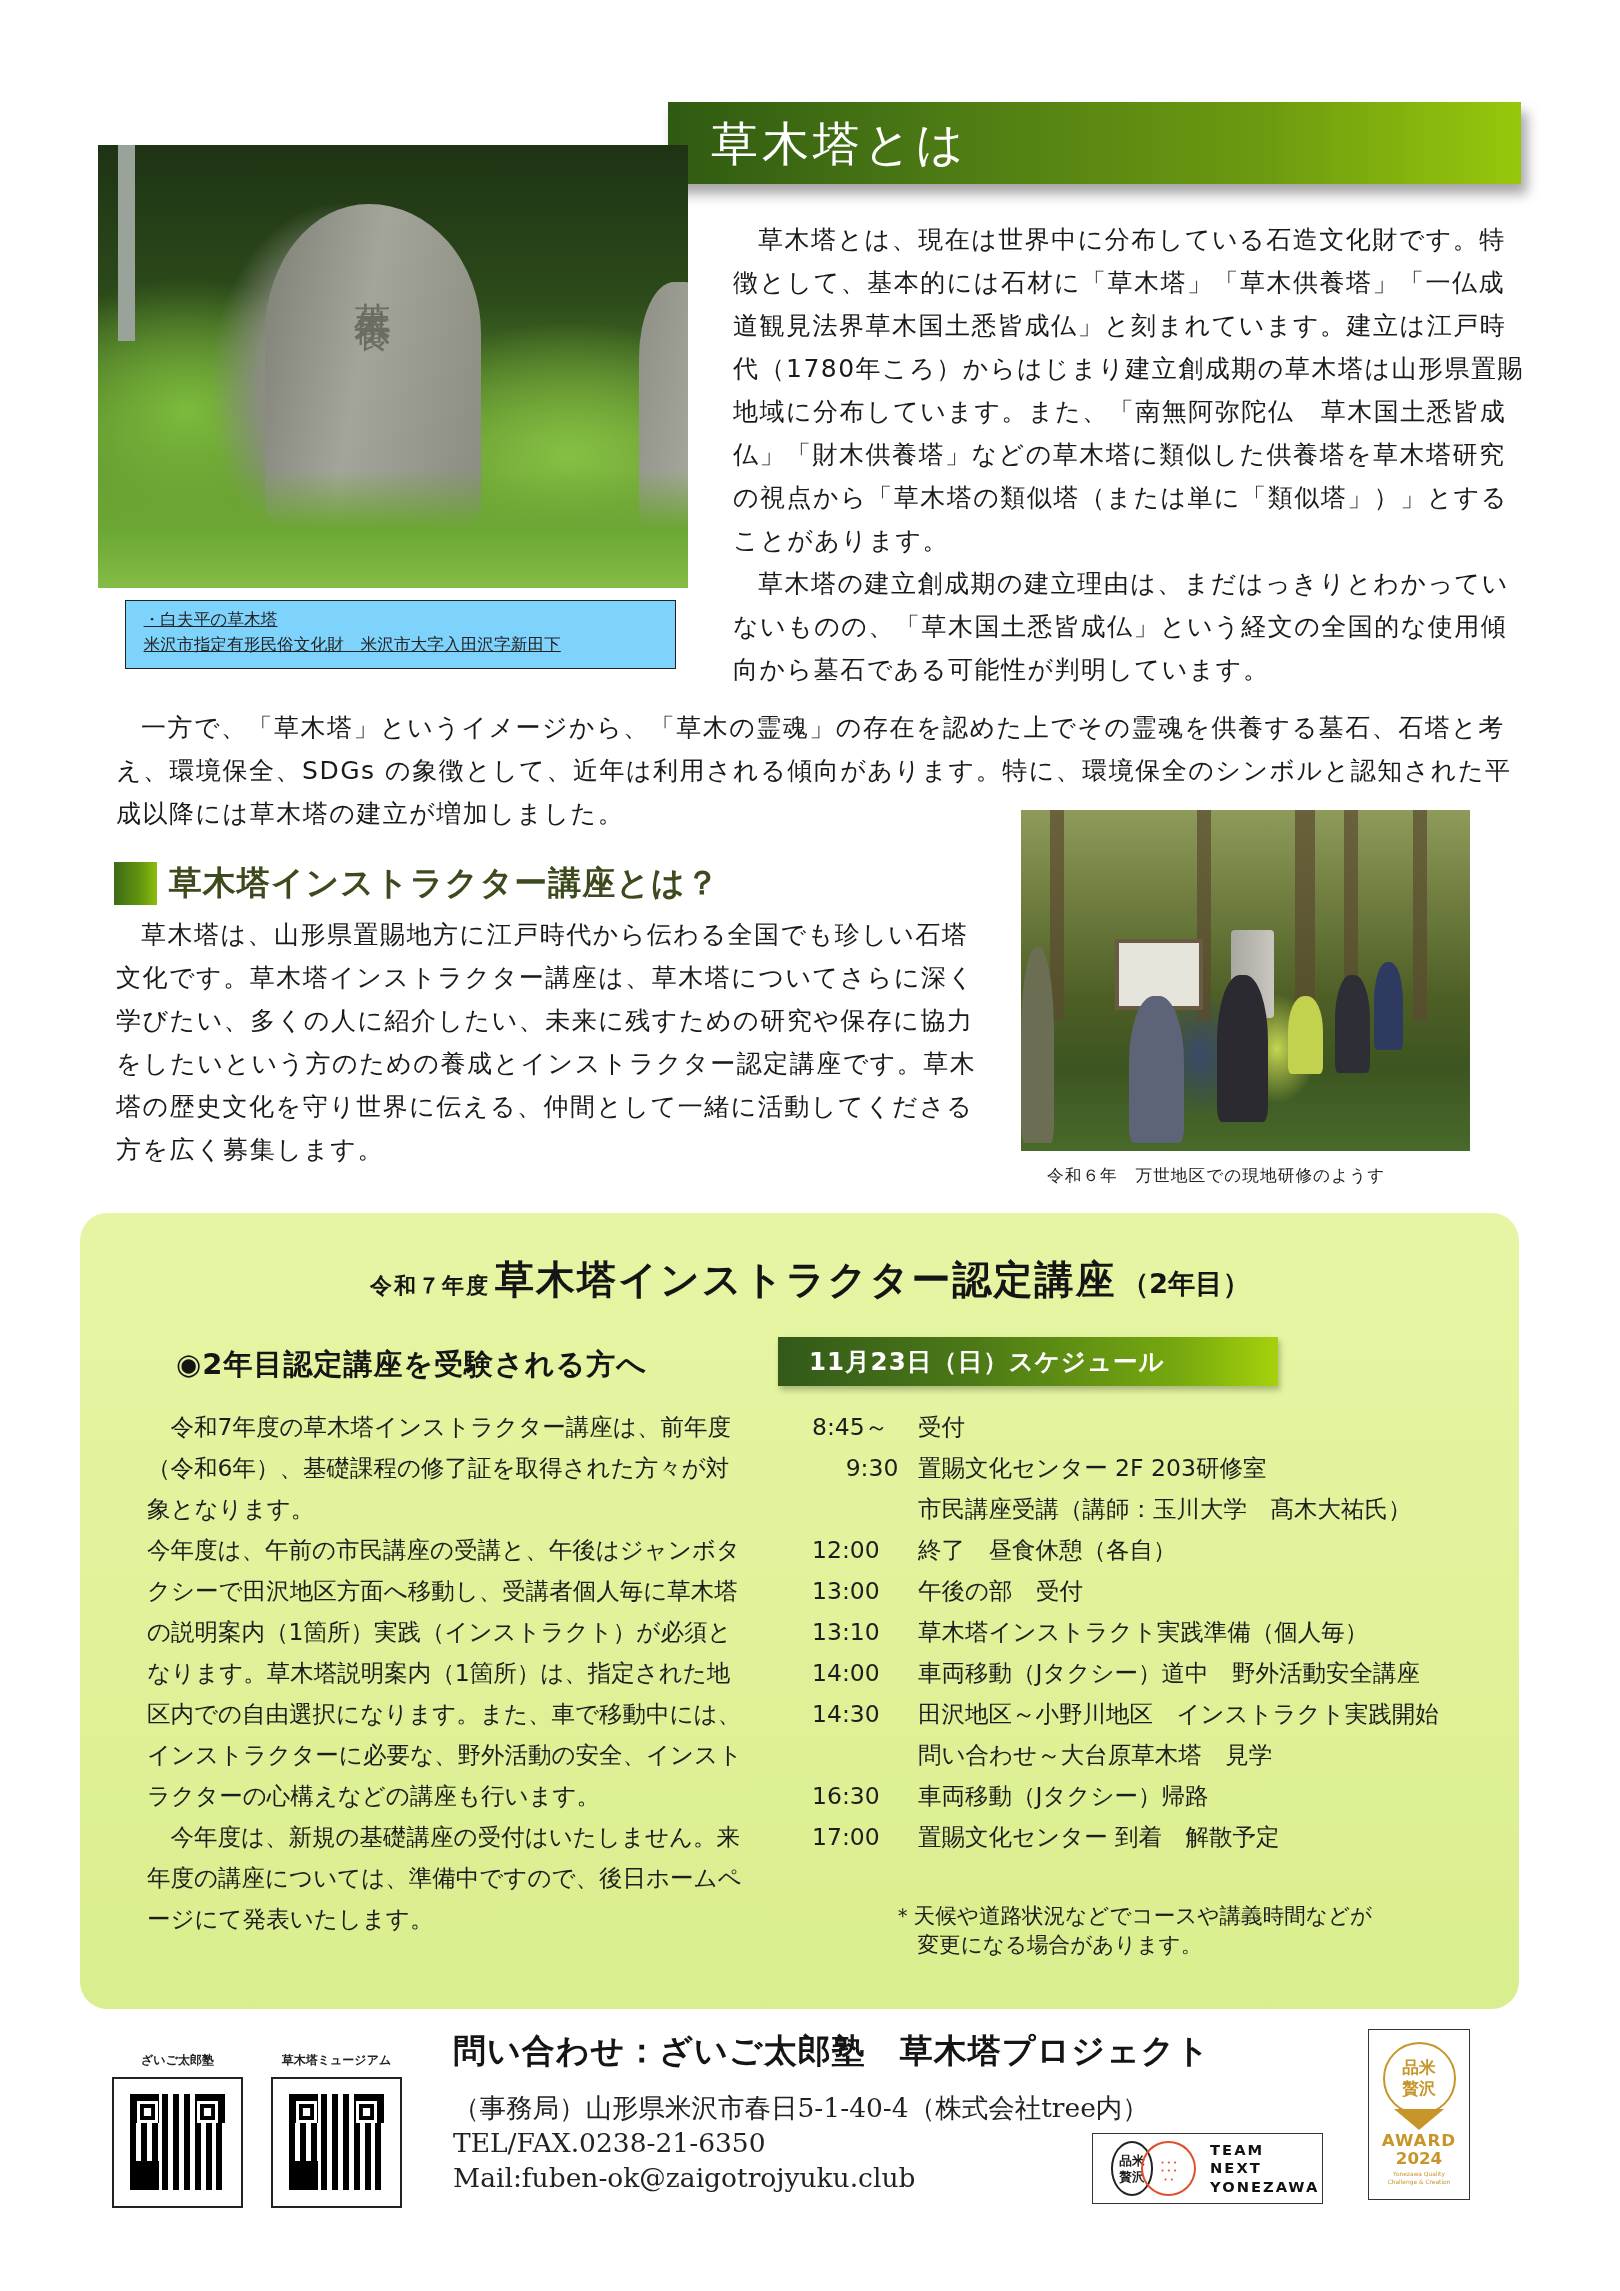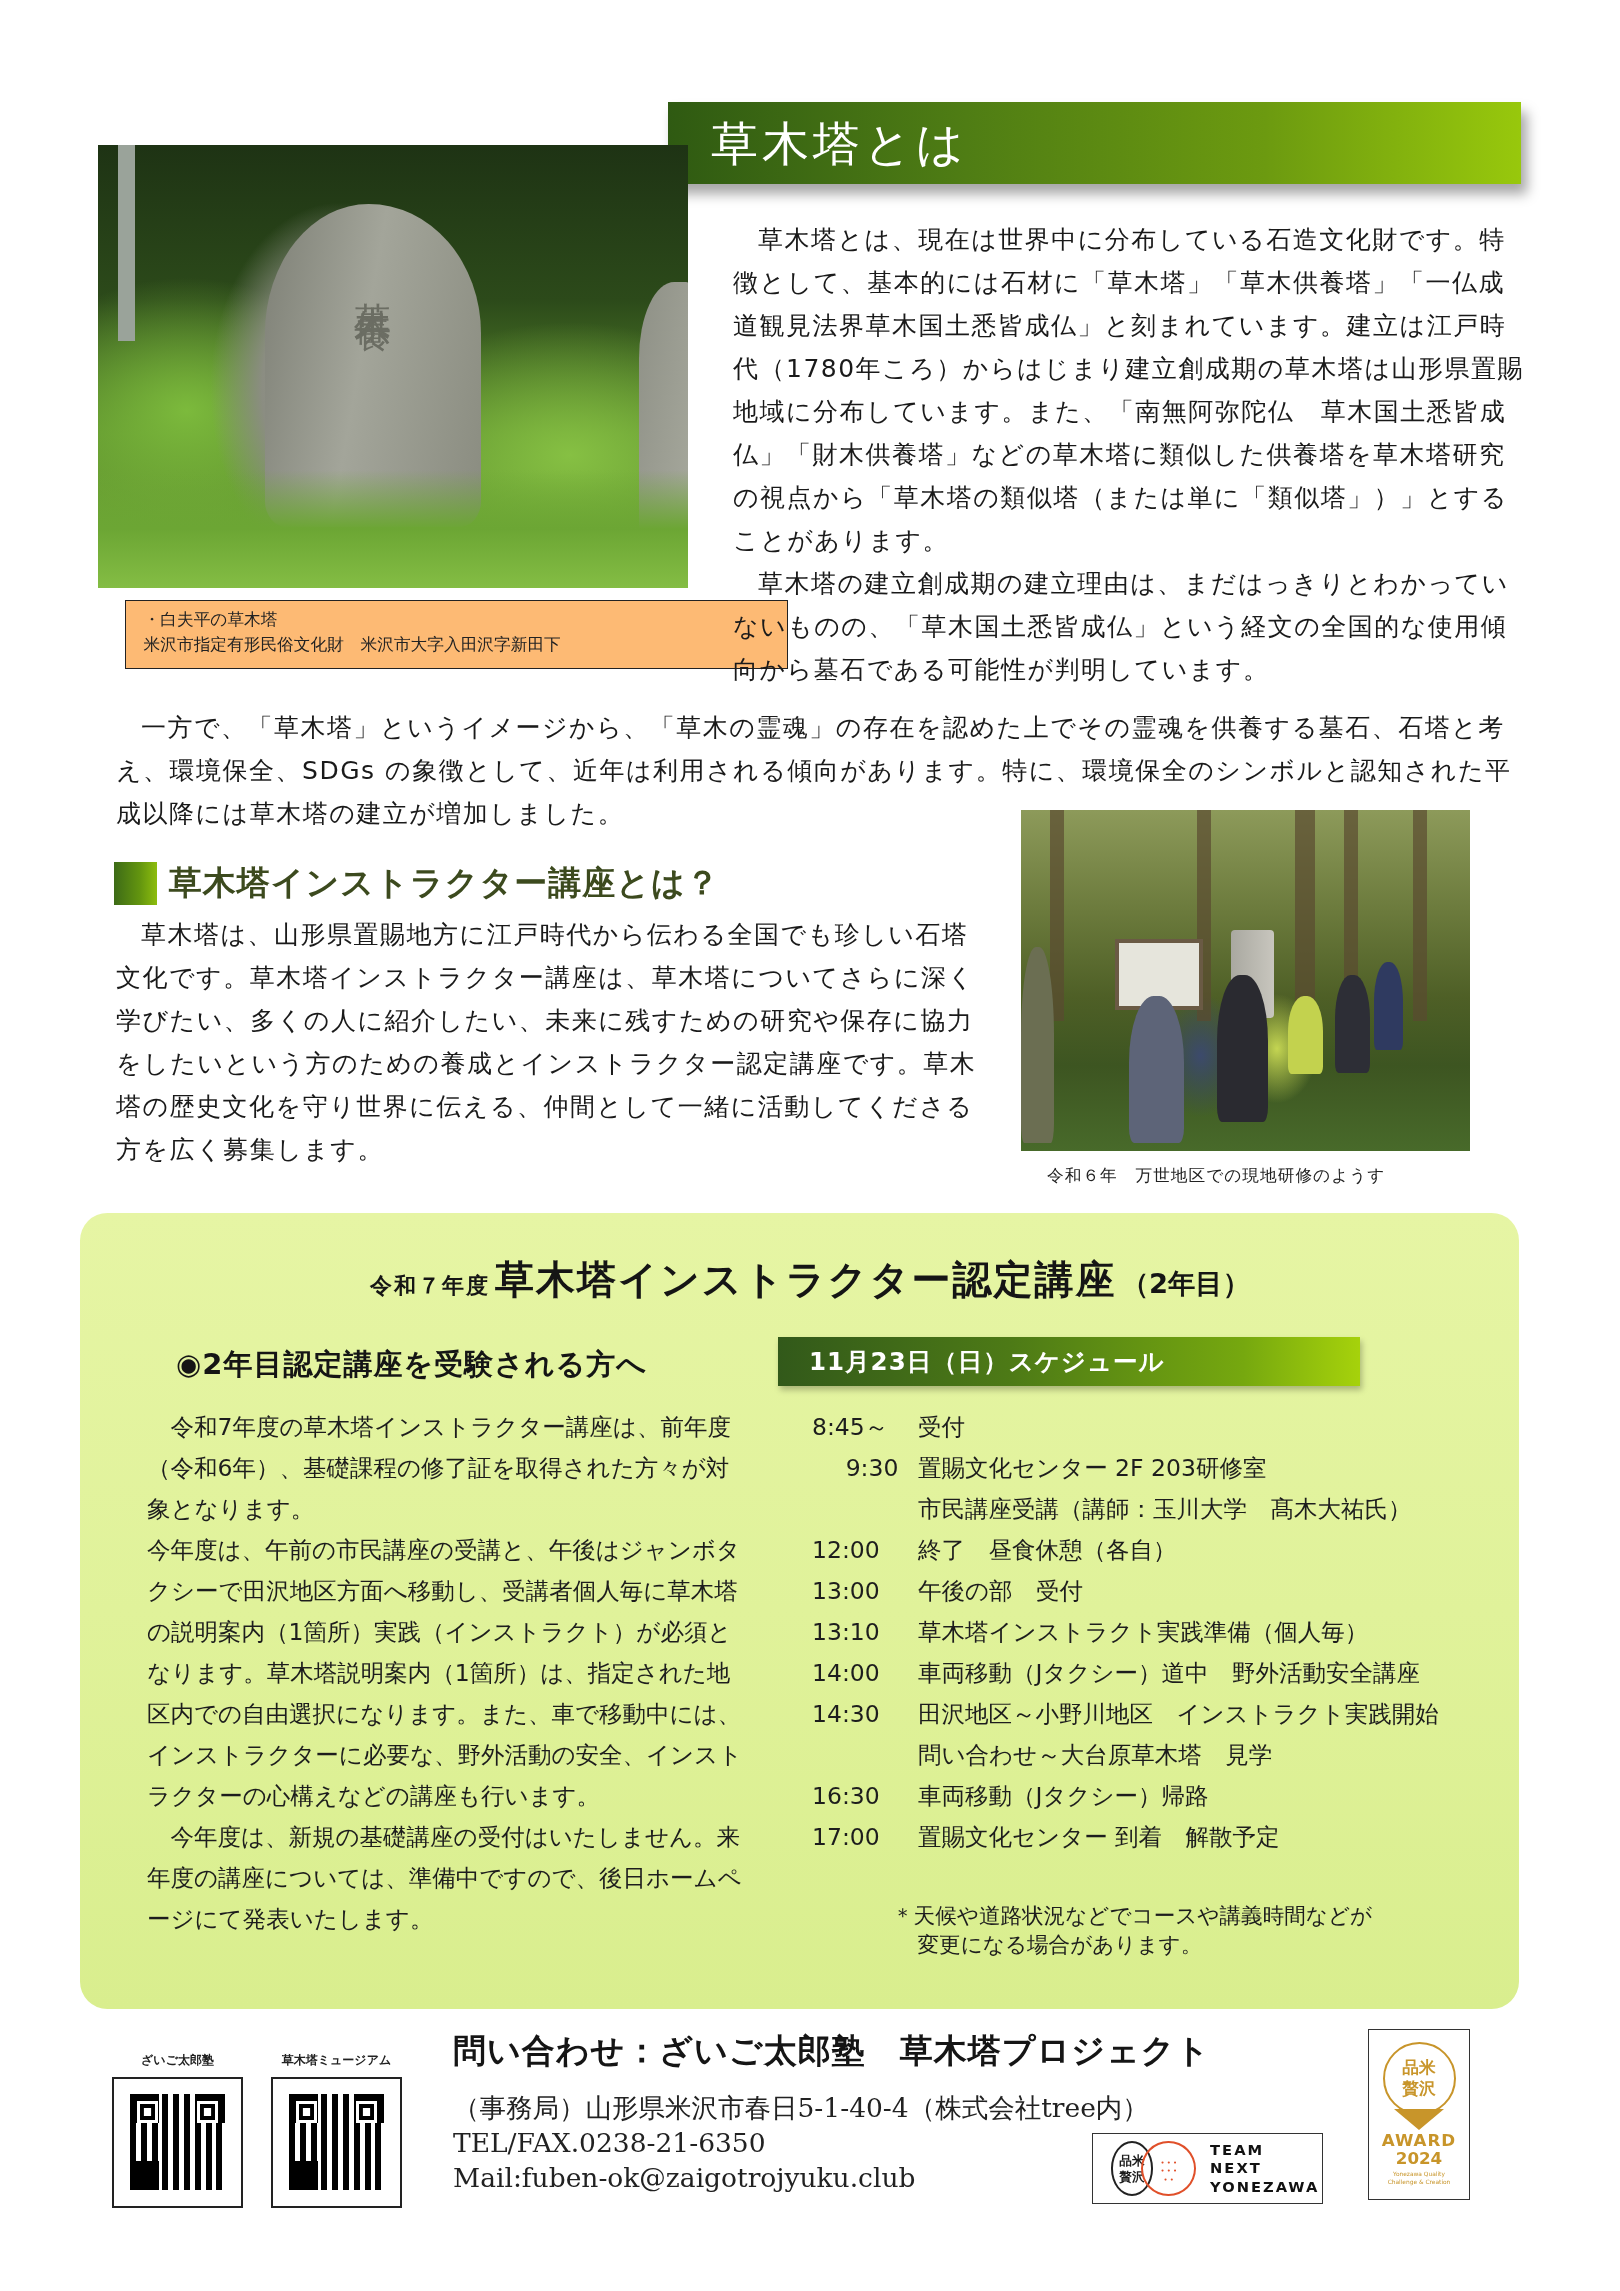--- a/index.html
+++ b/index.html
@@ -46,23 +46,23 @@
   }
   .leaves {
     position: absolute; left: 0; bottom: 0; width: 100%; height: 118px;
     background: linear-gradient(180deg, rgba(110,170,50,0) 0%, #6ca634 50%, #84bd44 100%);
   }
   .pole {
     position: absolute; left: 19.6px; top: 0; width: 17.6px; height: 196px; background: #9aa39a;
   }
 
   .caption1 {
-    left: 125px; top: 600px; width: 663px; height: 69px;
-    border: 1.5px solid #222; background: #fdba74;
-    padding: 5.9px 17.6px; font-size: 16.7px; line-height: 25.5px; color: #222;
+    left: 125px; top: 600px; width: 551px; height: 69px;
+    border: 1.5px solid #222; background: #7dd3fc;
+    padding: 5.9px 17.6px; font-size: 16.7px; line-height: 25.5px; color: #222; text-decoration: underline;
   }
 
   
   .para {
     font-size: 25px; line-height: 43px; letter-spacing: 1.5px; color: #1a1a1a;
   }
   .intro {
     left: 733px; top: 218px; width: 792px;
   }
   .intro p { text-indent: 1em; }
@@ -120,21 +120,21 @@
     left: 0; top: 1253px; width: 1620px; text-align: center; color: #151515;
   }
   .gb-title .pre { font-size: 22px; font-weight: bold; letter-spacing: 2px; }
   .gb-title .main { font-size: 39px; font-weight: bold; letter-spacing: 2px; }
   .gb-title .post { font-size: 27.4px; font-weight: bold; }
 
   .gb-left-head {
     left: 176px; top: 1345px; font-size: 29px; font-weight: bold; color: #151515; letter-spacing: 1px;
   }
   .sched-bar {
-    left: 778px; top: 1337px; width: 582px; height: 49px;
+    left: 778px; top: 1337px; width: 500px; height: 49px;
     background: linear-gradient(90deg, #32591a 0%, #4d7a16 40%, #76a80f 80%, #a6d20b 100%);
     box-shadow: 2px 3.9px 5.9px rgba(0,0,0,.25);
     color: #ffffff; font-size: 24.5px; font-weight: bold; padding: 7.8px 0 0 31px; letter-spacing: 1px;
   }
 
   .gb-left {
     left: 147px; top: 1407px; width: 600px;
     font-size: 23.5px; line-height: 41px; color: #1d1d1d;
   }
   .gb-left .ind { text-indent: 1em; }

